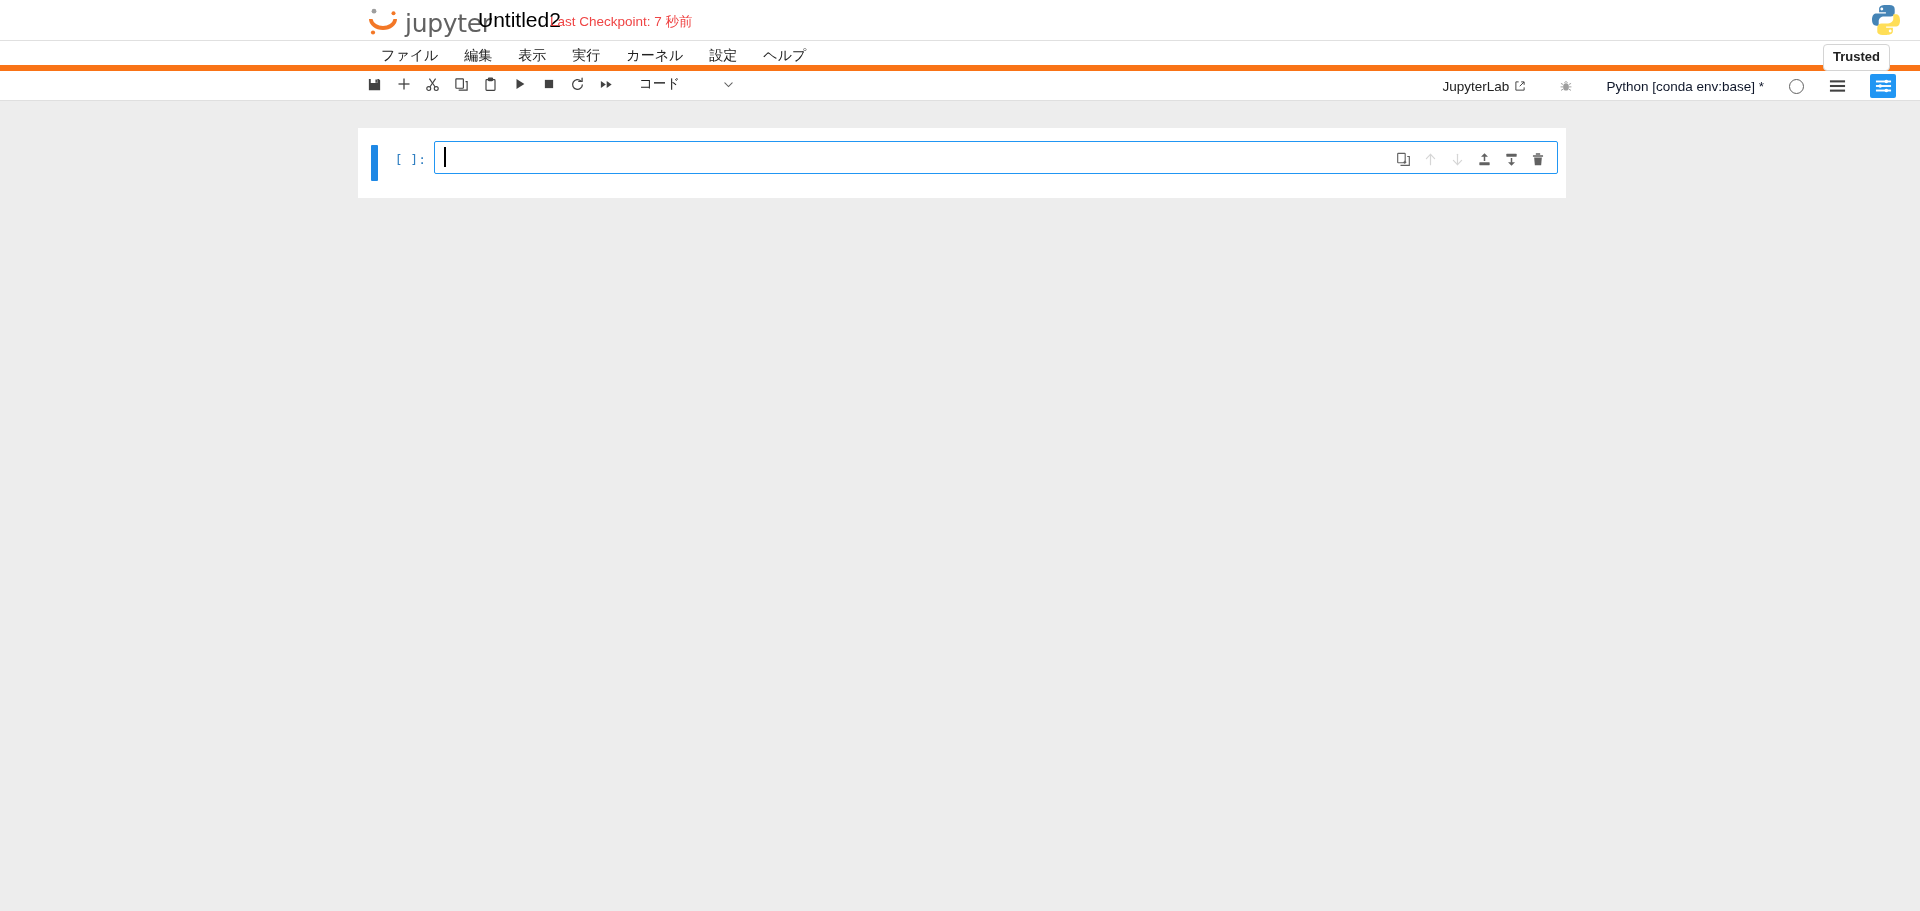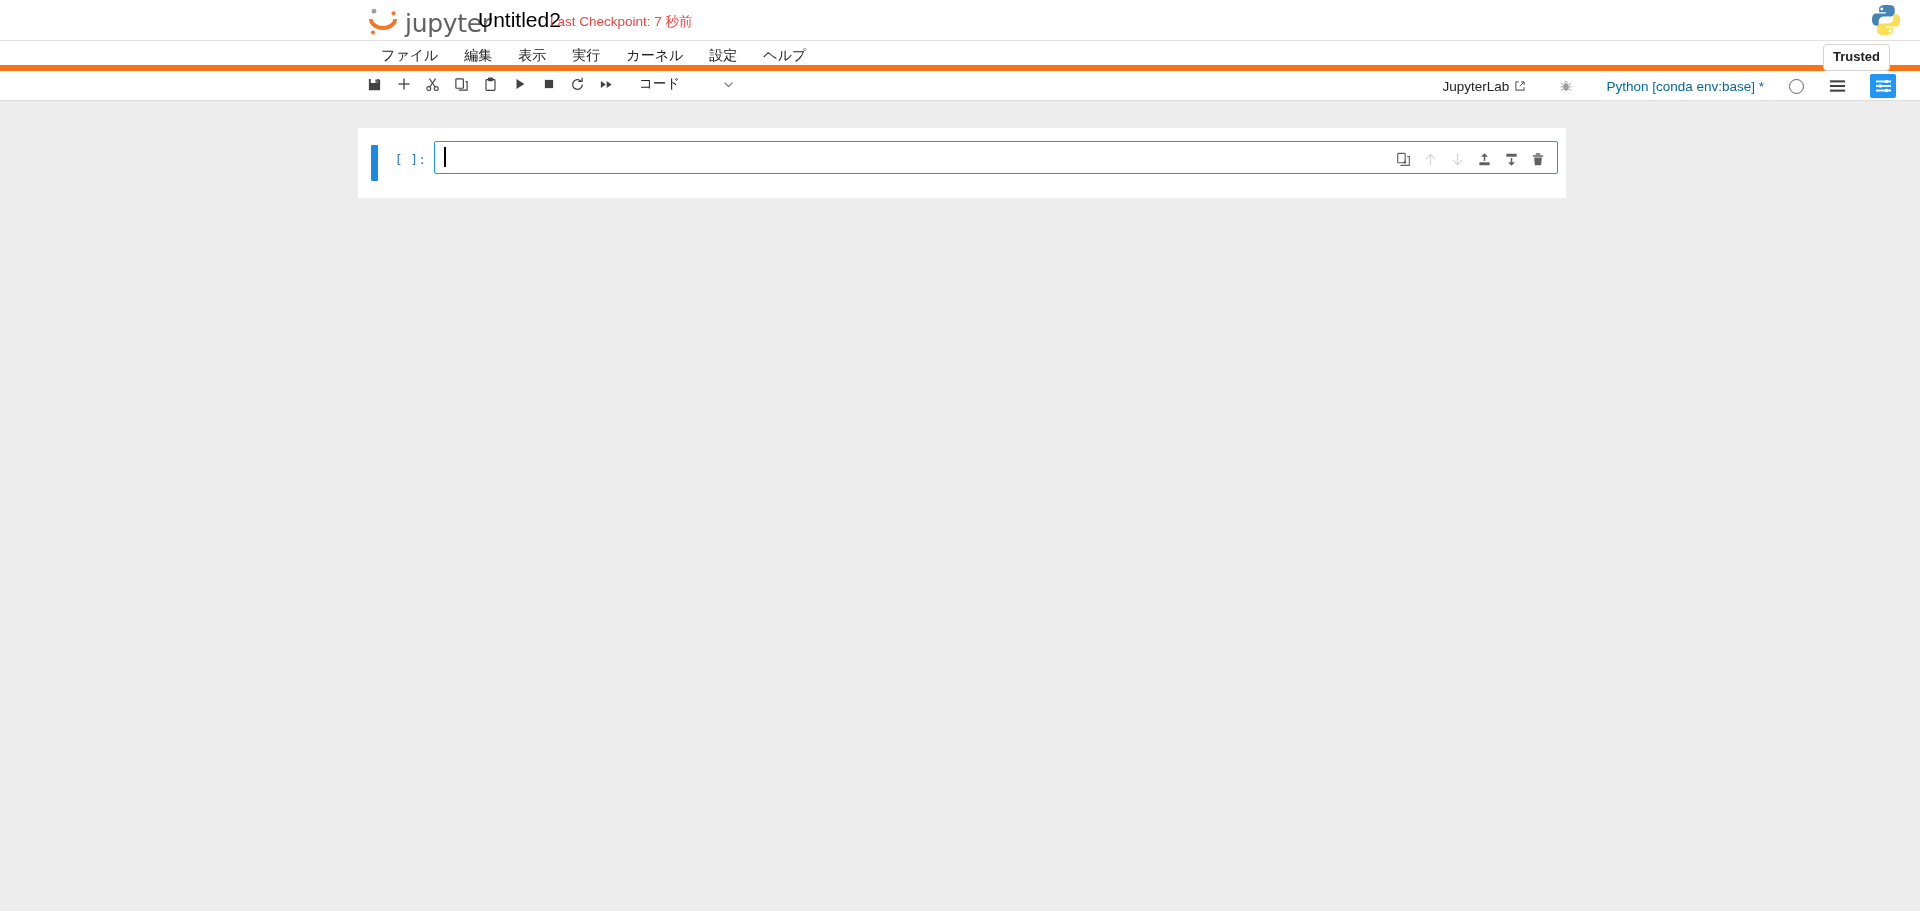--- a/index.html
+++ b/index.html
@@ -157,21 +157,21 @@
     padding: 2px 4px;
   }
   .bug-btn {
     width: 28px; height: 24px;
     display: flex; align-items: center; justify-content: center;
     margin-left: 10px;
     cursor: pointer;
   }
   .kernel-name {
     font-size: 13.5px;
-    color: #0369a1;
+    color: #0f172a;
     margin-left: 14px;
     cursor: pointer;
     white-space: nowrap;
     text-align: right;
   }
   .kernel-idle {
     width: 15px; height: 15px;
     border: 1.6px solid #616161;
     border-radius: 50%;
     margin-left: 13px;

